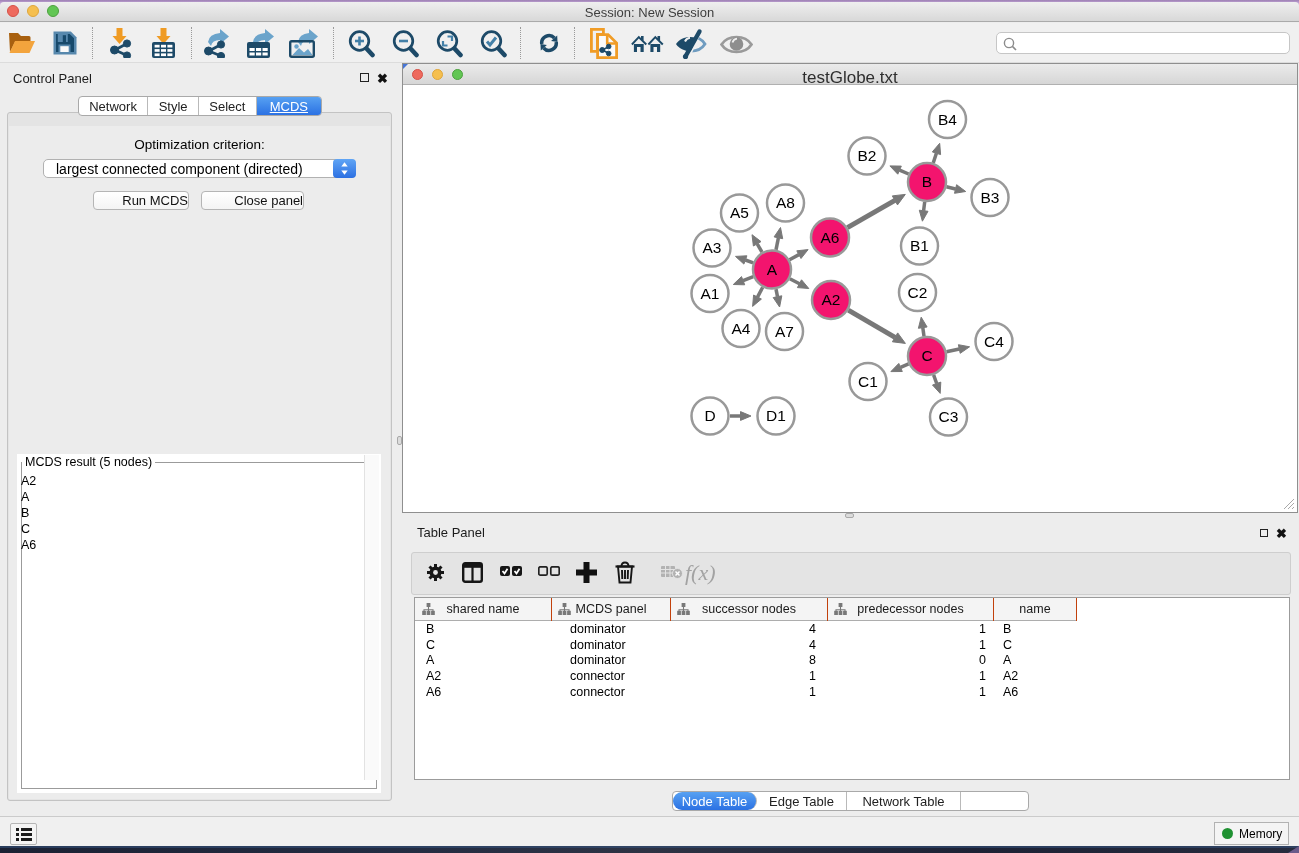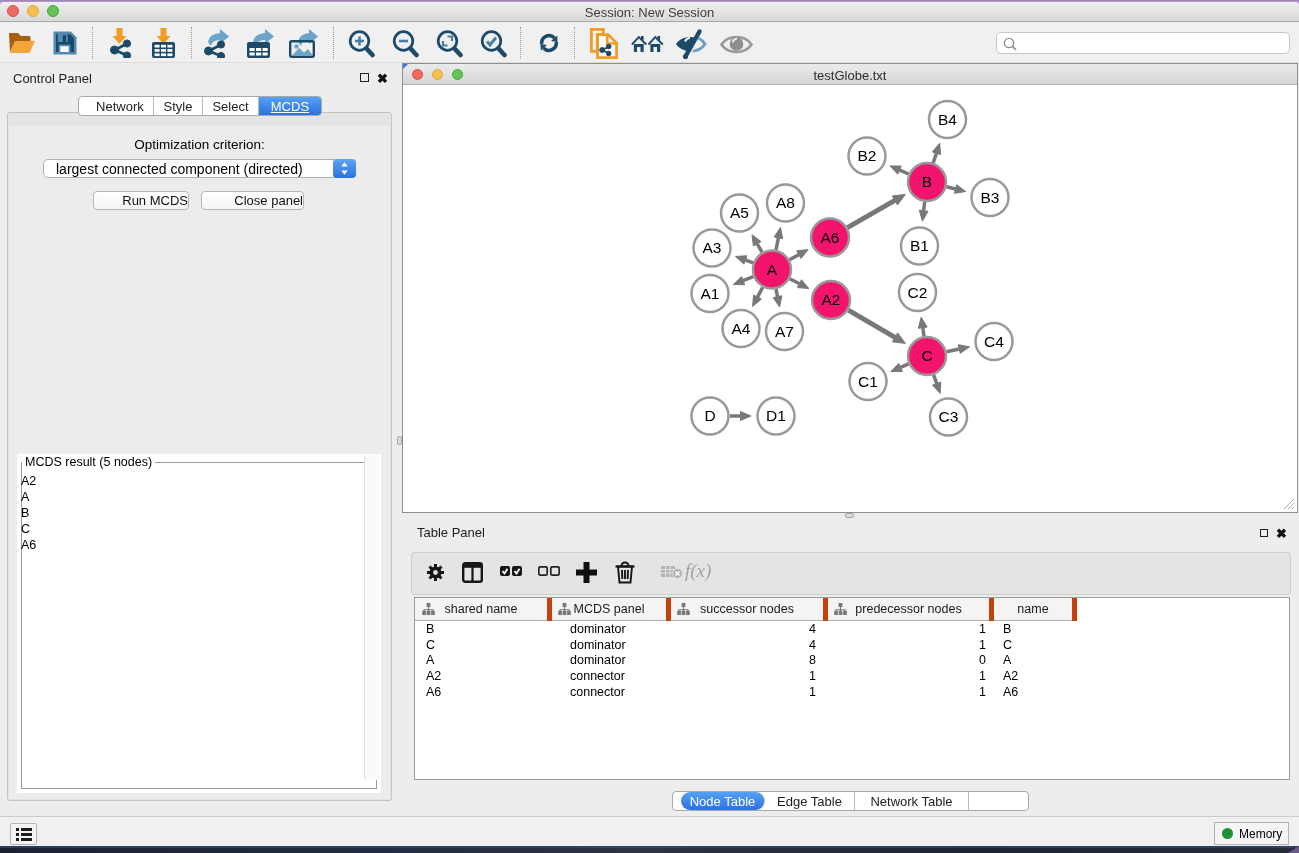--- a/index.html
+++ b/index.html
@@ -12,46 +12,46 @@
 #title { left:0; top:5px; width:1299px; text-align:center; font-size:13px; color:#3e3e3e; }
 #toolbar { left:0; top:23px; width:1299px; height:40px; background:#f0f0f0; border-bottom:1px solid #dcdcdc; }
 .tsep { top:27px; width:0; height:32px; border-left:1px dotted #9a9a9a; }
 #search { left:996px; top:32px; width:294px; height:22px; background:#fff; border:1px solid #c6c6c6; border-radius:5px; }
 #main { left:0; top:63px; width:1299px; height:753px; background:#ededed; }
 
 #cpHead { left:13px; top:71px; font-size:13px; color:#1c1c1c; }
 .wbtn { font-size:13px; font-weight:bold; color:#111; }
 #cpPanel { left:7px; top:112px; width:385px; height:689px; background:#e4e4e4; border:1px solid #c3c3c3; border-radius:3px; }
 #cpInner { left:9px; top:126px; width:381px; height:673px; background:#ececec; }
-.seg { height:20px; background:#fff; border:1px solid #a9a9a9; border-radius:4px; display:flex;padding-left:8px; }
+.seg { height:20px; background:#fff; border:1px solid #a9a9a9; border-radius:4px; display:flex; }
 .seg div { font-size:13px; color:#222; text-align:center; line-height:19px; border-right:1px solid #b9b9b9; }
 .seg div:last-child { border-right:none; }
 .segsel { background:linear-gradient(#57a1f2,#2b71e3); color:#fff !important; border-radius:0 3px 3px 0; }
 .segsel2 { background:linear-gradient(#57a1f2,#2b71e3); color:#fff !important; border-radius:3px 0 0 3px; }
 .rowtxt { font-size:12.5px; color:#000; line-height:15.7px; }
 #optlab { left:0px; top:137px; width:399px; text-align:center; font-size:13.5px; color:#000; }
 #combo { left:43px; top:159px; width:313px; height:19px; background:#fff; border:1px solid #b1b1b1; border-radius:5px; }
 #combo span { position:absolute; left:12px; top:1px; font-size:14px; color:#000; }
 #comboBtn { position:absolute; right:-1px; top:-1px; width:23px; height:19px; background:linear-gradient(#60a5f5,#2c70e2); border-radius:4px; }
 .btn { background:linear-gradient(#ffffff,#f4f4f4); border:1px solid #b5b5b5; border-radius:4px; font-size:13px; color:#111; text-align:right; line-height:17px; height:19px; }
 #mcdsBox { left:17px; top:454px; width:364px; height:339px; background:#fff; }
 #mcdsFld { position:absolute; left:4px; top:8px; width:356px; height:327px; border:1px solid #9b9b9b; }
 #mcdsLegend { position:absolute; left:5px; top:1px; background:#fff; padding:0 3px; font-size:12.5px; color:#000;text-align:right; }
 #mcdsList { position:absolute; left:4px; top:19px; font-size:12.5px; color:#000; line-height:16px; }
 #mcdsSb { position:absolute; right:2px; top:1px; width:15px; height:325px; background:#fafafa; border-left:1px solid #e2e2e2; }
 
 #netwin { left:402px; top:63px; width:896px; height:450px; background:#fff; border:1px solid #8f8f8f; }
 #nettb { position:absolute; left:0; top:0; width:894px; height:21px; background:linear-gradient(#ebebeb,#d6d6d6); border-bottom:1px solid #b0b0b0; }
-#nettitle { position:absolute; left:0; top:4px; width:894px; text-align:center; font-size:13px; color:#2e2e2e; }
+#nettitle { position:absolute; left:0; top:4px; width:894px; text-align:center; font-size:17px; color:#2e2e2e; }
 
 #tpHead { left:417px; top:525px; font-size:13px; color:#1c1c1c; }
 #tptools { left:411px; top:552px; width:880px; height:43px; background:#e4e4e4; border:1px solid #cecece; border-radius:3px; }
 #tbl { left:414px; top:597px; width:876px; height:183px; background:#fff; border:1px solid #9b9b9b; }
 #tblhead { position:absolute; left:0; top:0; width:661px; height:23px; background:#f4f4f4; border-bottom:1px solid #adadad; }
-.thcell { position:absolute; top:0; height:23px; border-right:5px solid #c2410c; font-size:12.5px; color:#1a1a1a; text-align:center; line-height:23px; }
+.thcell { position:absolute; top:0; height:23px; border-right:1px solid #c2410c; font-size:12.5px; color:#1a1a1a; text-align:center; line-height:23px; }
 #tabs2 { left:672px; top:791px; }
 #statusbar { left:0; top:816px; width:1299px; height:30px; background:#f0f0f0; border-top:1px solid #cbcbcb; }
 #deskBot { left:0; top:846px; width:1299px; height:7px; background:linear-gradient(90deg,#1b2133 0%,#232c42 30%,#2e3344 50%,#1d2235 75%,#262b3d 100%); }
 #deskBot:before { content:""; position:absolute; left:0; top:0; width:100%; height:2px; background:#34507a; opacity:.6; }
 svg { display:block; }
 </style>
 </head>
 <body>
 <div class="abs" id="deskTop"></div>
 <div class="abs" id="titlebar"></div>
@@ -415,21 +415,21 @@
       <line x1="0" y1="8" x2="14" y2="8"></line>
       <line x1="4.5" y1="1" x2="4.5" y2="12"></line>
       <line x1="9" y1="1" x2="9" y2="12"></line>
     </g>
 <circle cx="16.5" cy="8.5" r="5" fill="#b2b2b2" stroke="#e4e4e4" stroke-width="1"></circle>
 <g stroke="#fff" stroke-width="1.4">
       <line x1="14.5" y1="6.5" x2="18.5" y2="10.5"></line>
       <line x1="18.5" y1="6.5" x2="14.5" y2="10.5"></line>
     </g>
   </svg>
-<div class="abs" style="left:685px;top:560px;font-family:'Liberation Serif',serif;font-style:italic;font-size:19px;color:#a2a2a2;">f(x)</div>
+<div class="abs" style="left:685px;top:560px;font-family:'Liberation Serif',serif;font-style:italic;font-size:22px;color:#a2a2a2;">f(x)</div>
 <div class="abs" id="tbl">
 <div id="tblhead"></div>
 <div class="thcell" style="left:0;width:137px;">shared name</div>
 <div class="thcell" style="left:137px;width:119px;">MCDS panel</div>
 <div class="thcell" style="left:256px;width:157px;">successor nodes</div>
 <div class="thcell" style="left:413px;width:166px;">predecessor nodes</div>
 <div class="thcell" style="left:579px;width:83px;">name</div>
 <svg class="abs" style="left:7px;top:5px" width="13" height="12" viewBox="0 0 13 12">
       <g fill="#787878">
         <rect x="4.6" y="0" width="3.8" height="4"></rect>

